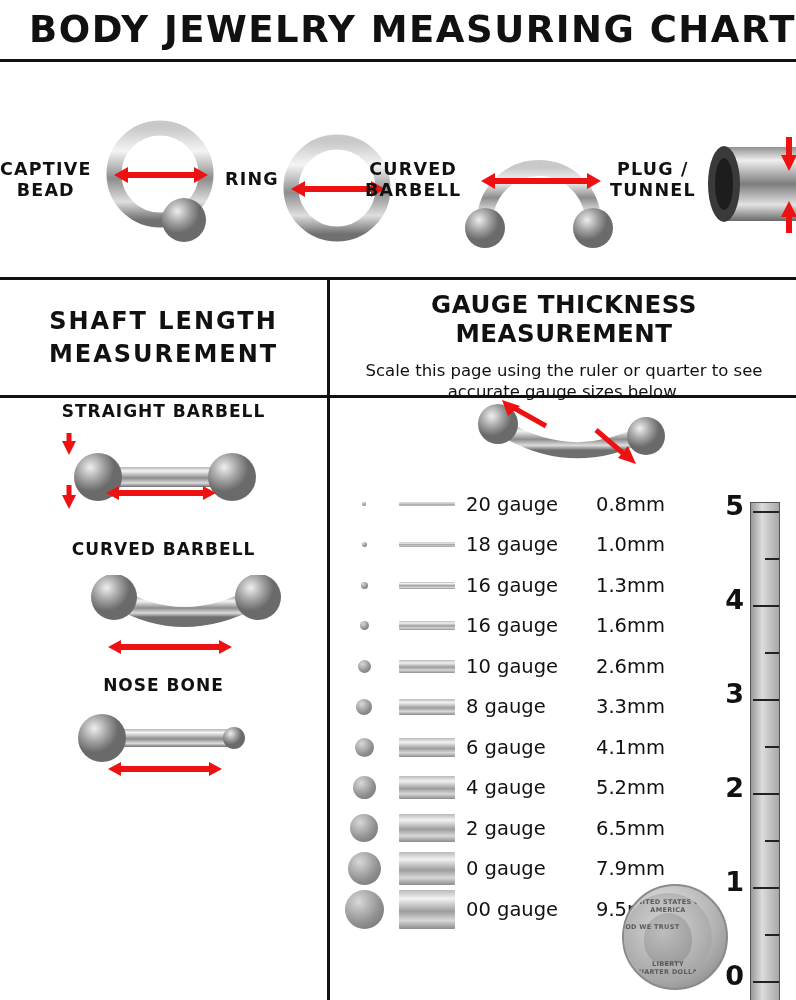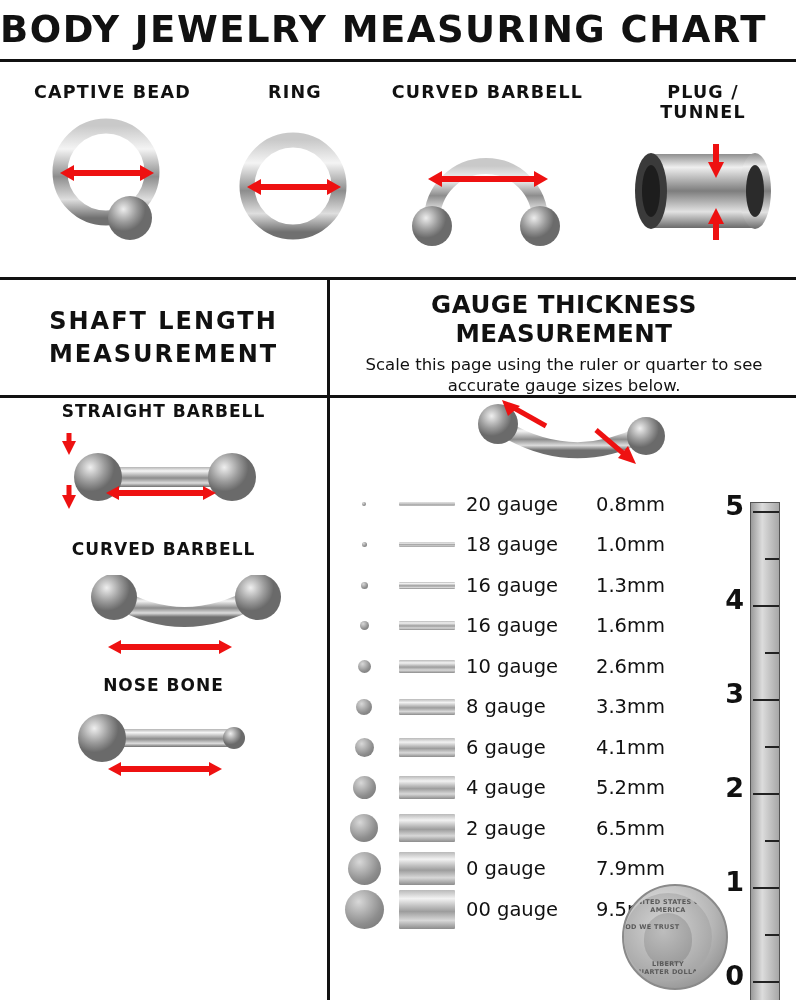--- a/index.html
+++ b/index.html
@@ -17,41 +17,41 @@
     position: relative;
     display: flex;
     flex-direction: column;
   }
   
   .title-bar {
     height: 62px;
     border-bottom: 3px solid #111;
     display: flex;
     align-items: center;
-    justify-content: flex-start;
+    justify-content: flex-end;
   }
   .title-bar h1 {
     margin: 0;
     font-size: 37px;
     letter-spacing: 1.5px;
     font-weight: 900;
     font-family: "DejaVu Sans", sans-serif;
     text-align: center;
   }
   
   .top-row {
     height: 218px;
     border-bottom: 3px solid #111;
     display: flex;
     position: relative;
   }
   .top-cell {
     position: relative;
     display: flex;
-    flex-direction: column;
+    flex-direction: row;
     align-items: center;
     padding-top: 20px;
   }
   .c-captive { width: 225px; }
   .c-ring    { width: 140px; }
   .c-curved  { width: 245px; }
   .c-plug    { width: 186px; }
   .top-label {
     font-size: 17.5px;
     font-weight: 900;
@@ -82,21 +82,21 @@
     font-weight: 700;
     letter-spacing: 2px;
     line-height: 1.35;
   }
   .mid-head-right {
     flex: 1;
     padding: 10px 12px 0 14px;
     text-align: center;
   }
   .mid-head-right h2 {
-    margin: 0 0 6px 0;
+    margin: 0 0 12px 0;
     font-size: 24.5px;
     font-weight: 900;
     letter-spacing: 0.5px;
   }
   .mid-head-right p {
     margin: 0;
     font-size: 16.5px;
     line-height: 1.3;
     font-family: "DejaVu Sans", sans-serif;
   }

